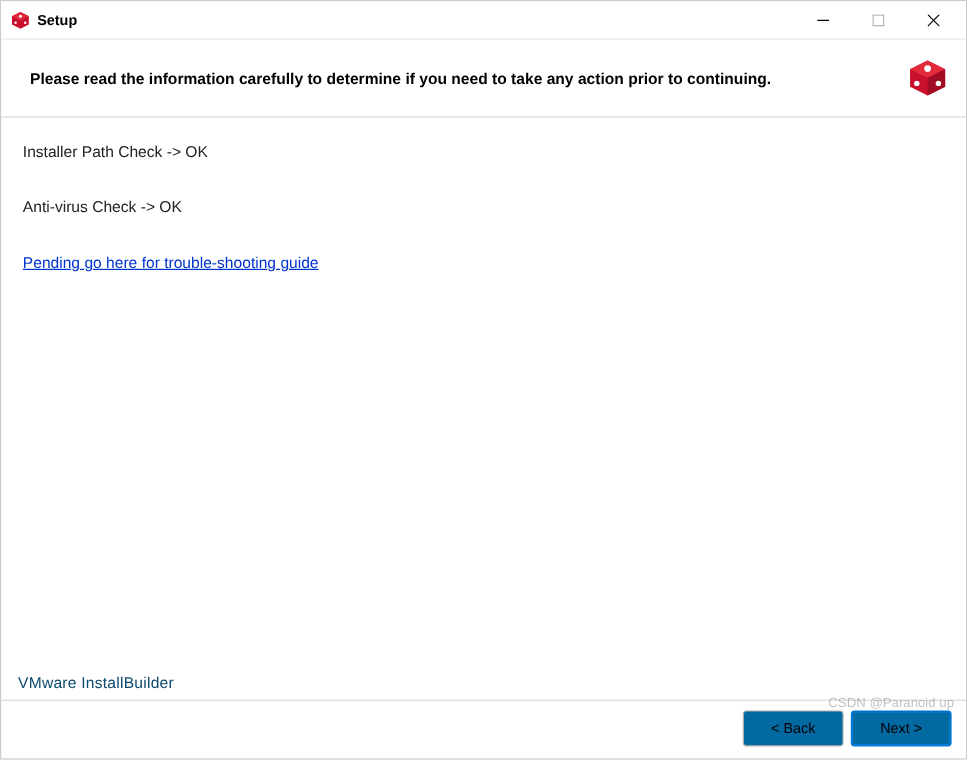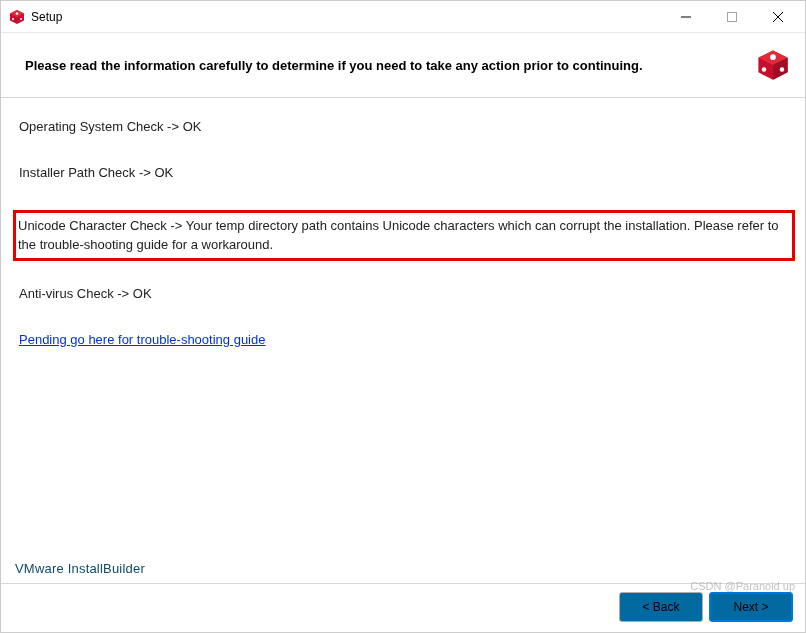--- a/index.html
+++ b/index.html
@@ -26,20 +26,21 @@
     }
     .titlebar-icon {
       width: 16px;
       height: 16px;
       margin-right: 6px;
     }
     .titlebar-title {
       font-size: 12px;
       color: #000;
       flex: 0 0 auto;
+      font-weight: bold;
     }
     .titlebar-spacer {
       flex: 1;
     }
     .win-btn {
       width: 46px;
       height: 32px;
       display: flex;
       align-items: center;
       justify-content: center;
@@ -180,26 +181,22 @@
       <polygon points="32,6 58,19 32,32 6,19" fill="#e22b3a"></polygon>
       <polygon points="32,32 58,19 58,45 32,58" fill="#a00d24"></polygon>
       <circle cx="32" cy="18" r="5" fill="#ffffff"></circle>
       <circle cx="16" cy="40" r="4" fill="#ffffff"></circle>
       <circle cx="48" cy="40" r="4" fill="#ffffff"></circle>
     </svg>
   </span>
 </div>
 
 <div class="content">
-  <div class="check-line">Operating System Check -&gt; OK</div>
   <div class="check-line">Installer Path Check -&gt; OK</div>
 
-  <div class="highlight-box">
-    <div>Unicode Character Check -&gt;  Your temp directory path contains Unicode characters which can corrupt the installation. Please refer to the trouble-shooting guide for a workaround.</div>
-  </div>
 
   <div class="check-line">Anti-virus Check -&gt; OK</div>
 
   <a class="troubleshoot-link">Pending go here for trouble-shooting guide</a>
 </div>
 
 <div class="vendor">VMware InstallBuilder</div>
 <div class="separator"></div>
 <div class="watermark">CSDN @Paranoid up</div>
 

